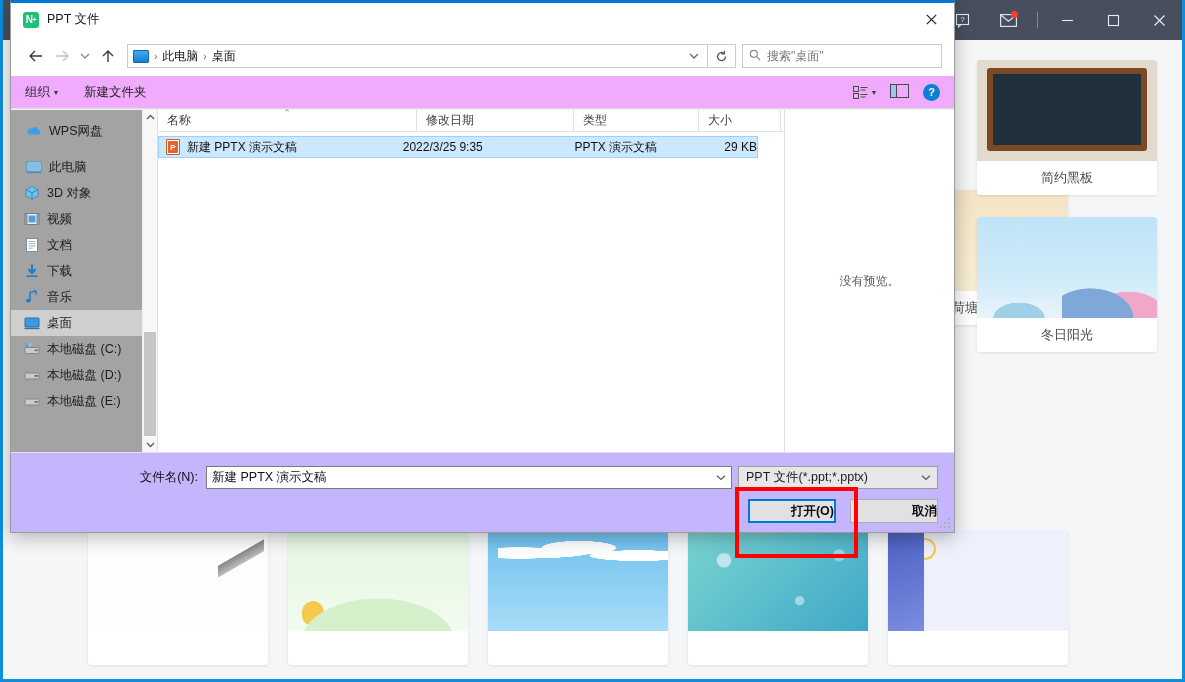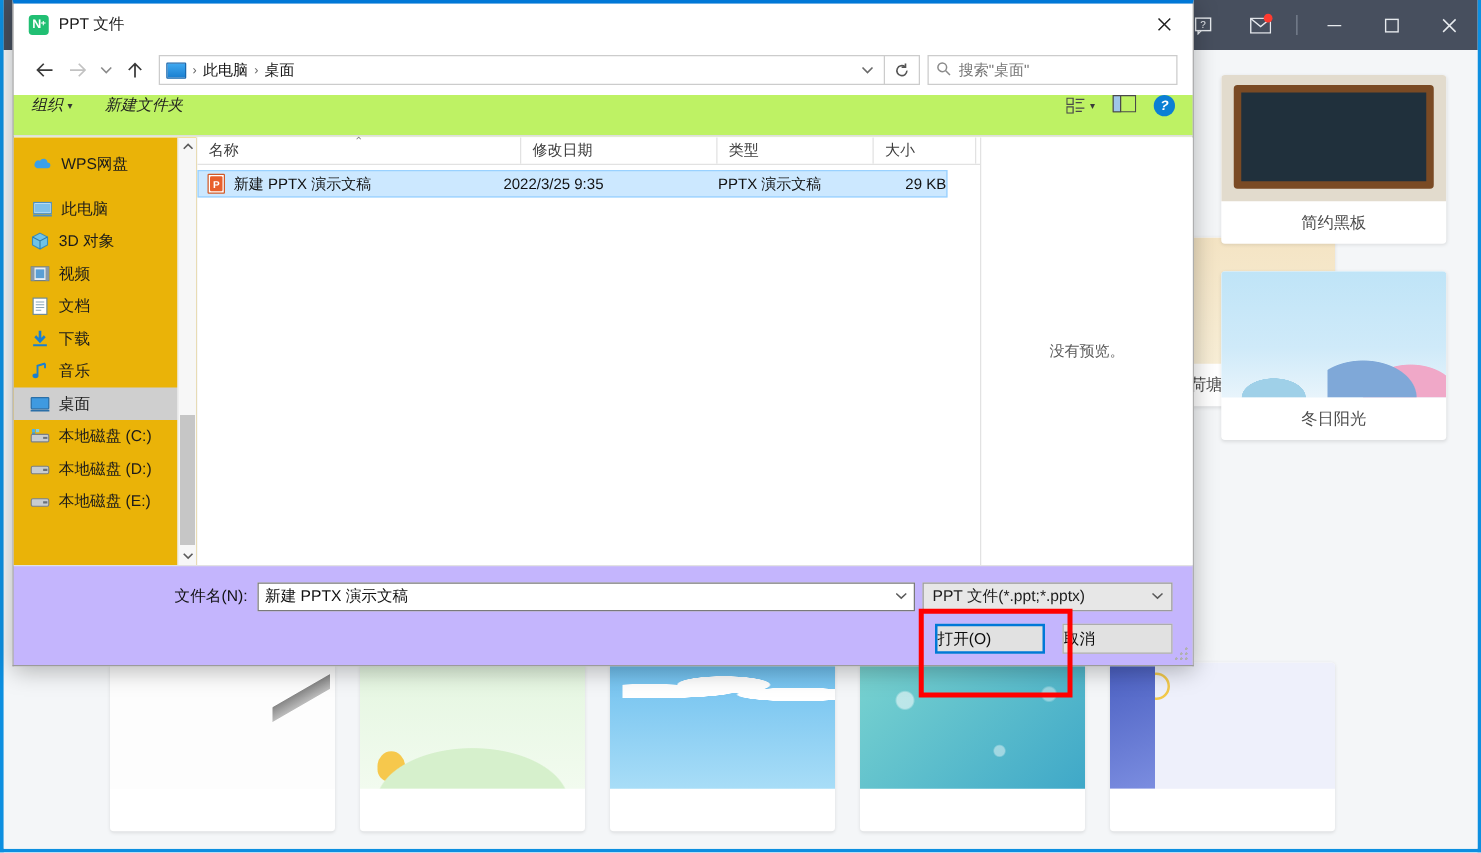--- a/index.html
+++ b/index.html
@@ -178,42 +178,42 @@
     color:#555; font-size:13px;
   }
   #searchbox {
     width:200px; height:24px; margin-left:6px; background:#fff;
     border:1px solid #cccccc; display:flex; align-items:center;
     padding:0 6px; gap:6px; color:#767676; font-size:12px;
   }
 
   
   #cmdbar {
-    height:33px; background:#bef264; border-bottom:1px solid #dedede;
-    display:flex; align-items:flex-start; padding:0 14px;font-style:italic;
+    height:33px; background:#f0abfc; border-bottom:1px solid #dedede;
+    display:flex; align-items:center; padding:0 14px;
   }
   .cmd { font-size:12.5px; color:#1f1f1f; margin-right:26px; display:flex; align-items:center; gap:4px; }
   .cmd .caret { font-size:8px; color:#333; }
   #cmd-right { margin-left:auto; display:flex; align-items:center; gap:14px; }
   .viewicon { display:flex; align-items:center; gap:4px; color:#3a3a3a; }
   .helpbtn {
     width:17px; height:17px; border-radius:50%; background:#0b7fd4;
     color:#fff; font-size:11px; font-weight:bold;
     display:flex; align-items:center; justify-content:center;
   }
 
   
   #dlg-body {
     position:absolute; left:0; right:0; top:107px; bottom:80px;
     display:flex; background:#fff;
   }
 
   
   #navpane {
-    width:146px; background:#eab308; position:relative;
+    width:146px; background:#a3a3a3; position:relative;
     padding-top:8px; overflow:hidden;
   }
   .navitem {
     height:26px; display:flex; align-items:center;
     font-size:12.5px; color:#1b1b1b; padding-left:14px; gap:7px;
   }
   .navitem.indent { padding-left:12px;text-align:center; }
   .navitem.selected { background:#cfcfcf; }
   .navitem .ic { width:17px; height:17px; display:flex; align-items:center; justify-content:center; }
   .gap { height:10px; }
@@ -298,21 +298,21 @@
     background:#e7e7e7; border:1px solid #9b9b9b;
     display:flex; align-items:center; padding-left:7px; font-size:12.5px; color:#1c1c1c;
   }
   #typeselect .dd { margin-left:auto; width:22px; text-align:center; color:#444; font-size:10px; }
   #btnrow {
     position:absolute; right:16px; top:46px; display:flex; gap:14px;
   }
   .dlgbtn {
     width:88px; height:24px; background:#e1e1e1; border:1px solid #adadad;
     font-size:12.5px; color:#0b0b0b;
-    display:flex; align-items:center; justify-content:flex-start;
+    display:flex; align-items:center; justify-content:flex-end;font-weight:bold;
   }
   .dlgbtn.primary { border:2px solid #0078d7; background:#e1e1e1; }
   #grip {
     position:absolute; right:3px; bottom:3px; width:12px; height:12px;
     background:
       radial-gradient(circle at 2px 10px,#b0b0b0 1px,transparent 1.2px),
       radial-gradient(circle at 6px 10px,#b0b0b0 1px,transparent 1.2px),
       radial-gradient(circle at 10px 10px,#b0b0b0 1px,transparent 1.2px),
       radial-gradient(circle at 6px 6px,#b0b0b0 1px,transparent 1.2px),
       radial-gradient(circle at 10px 6px,#b0b0b0 1px,transparent 1.2px),

